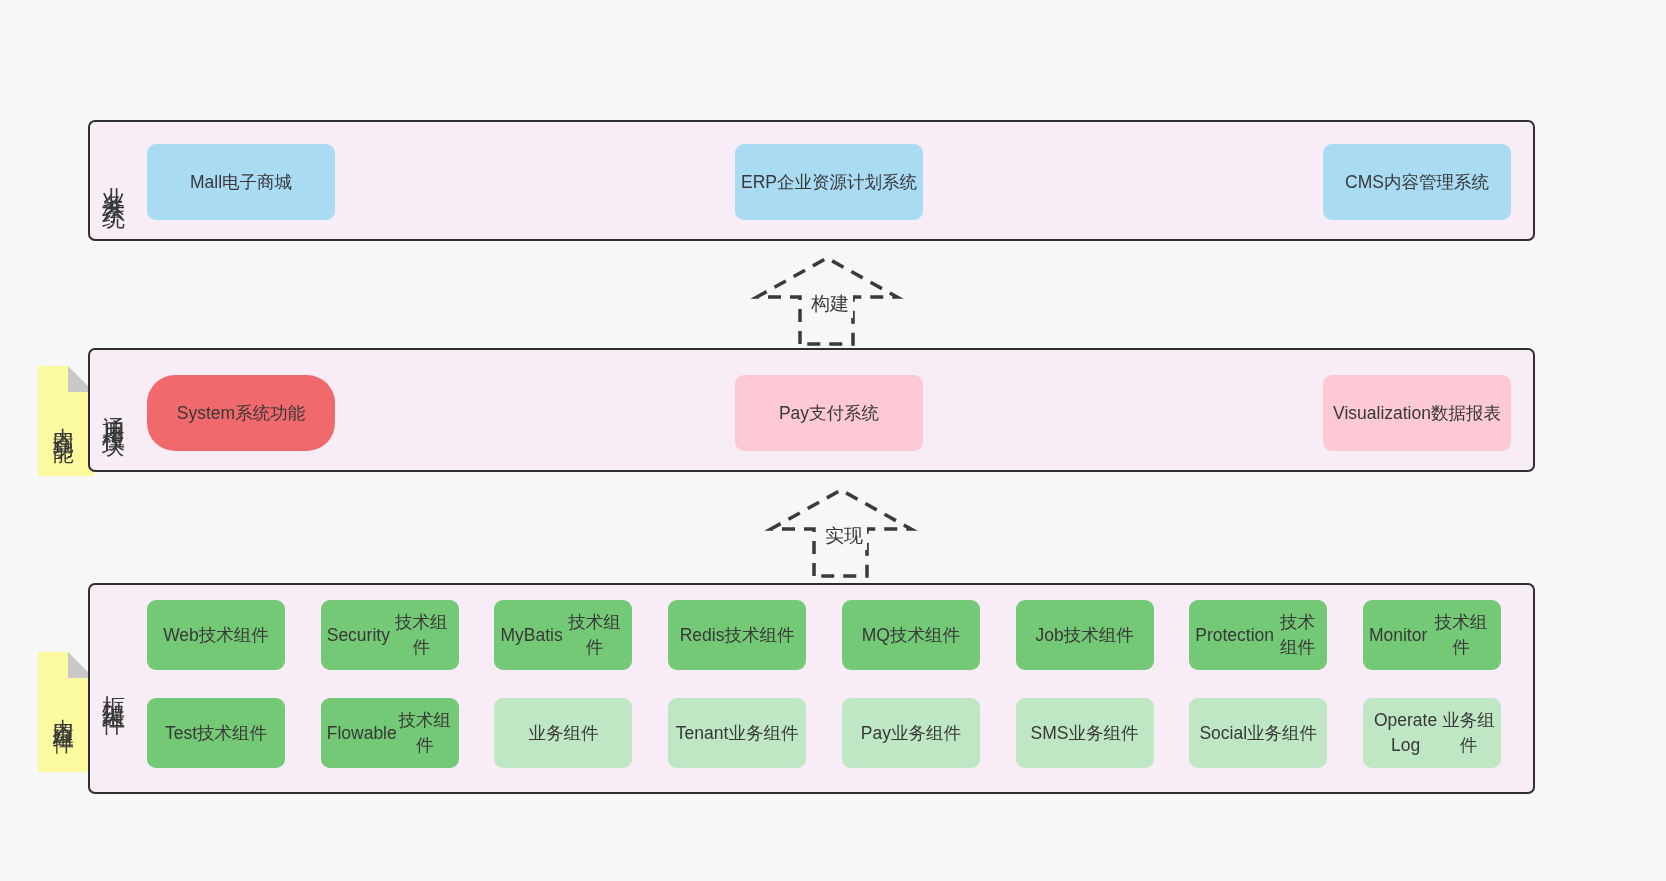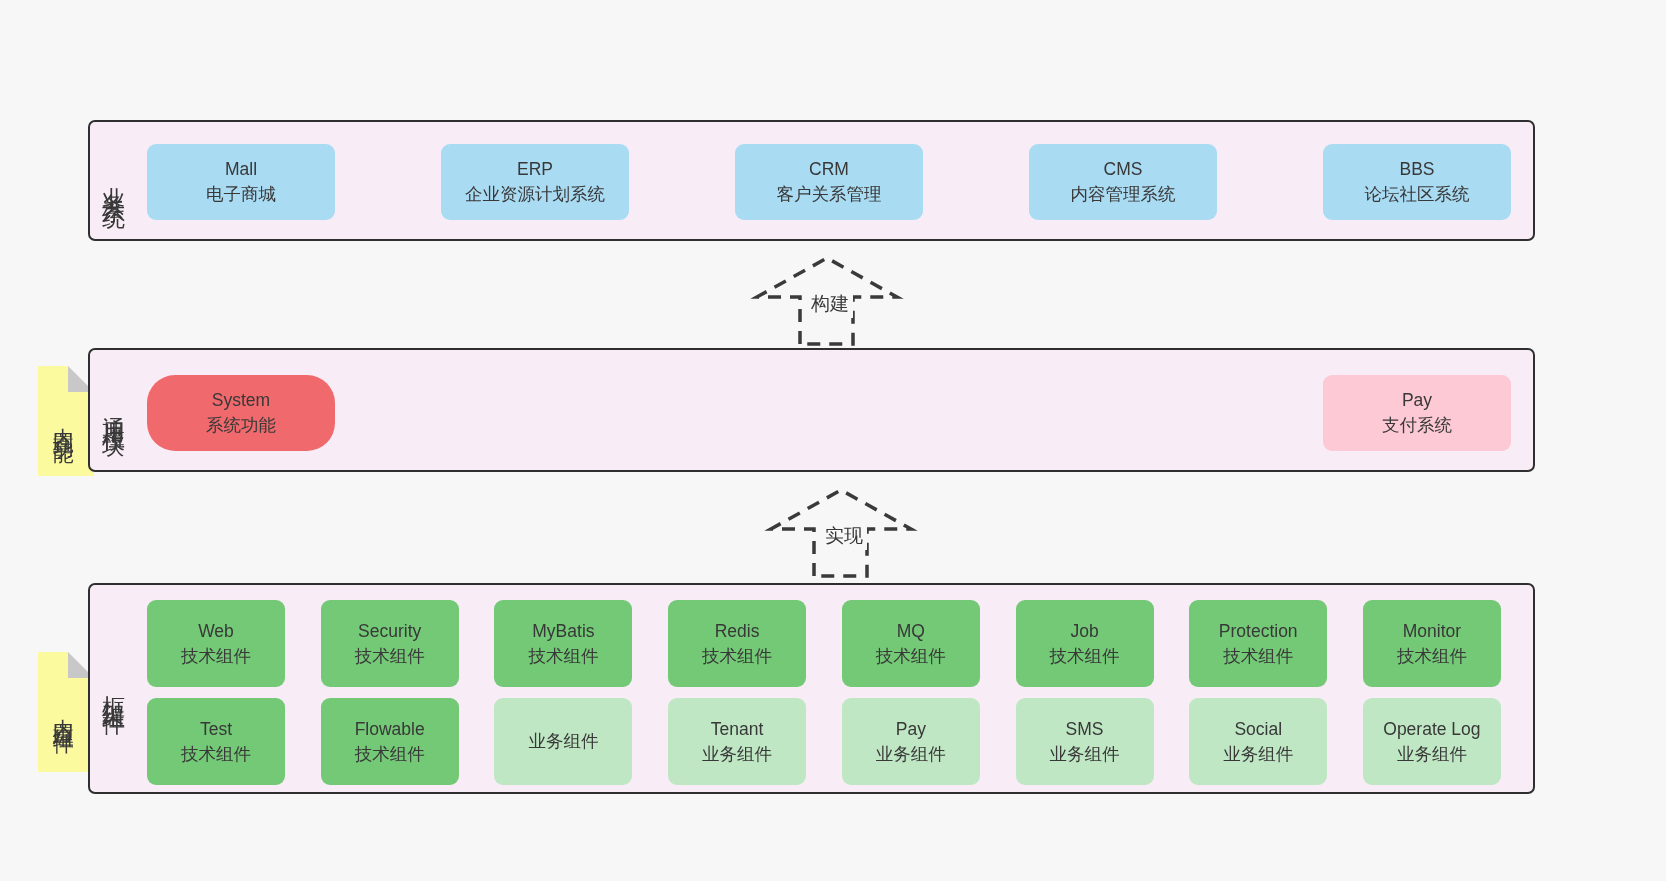--- a/index.html
+++ b/index.html
@@ -32,26 +32,26 @@
     display:flex;justify-content:space-between;
   }
   #band-0 .box-row{top:22px;}
   #band-1 .box-row{top:25px;}
   #band-2 .box-row{left:57px;right:32px;}
   #band-2 .box-row:nth-of-type(2){top:15px;}
   #band-2 .box-row:nth-of-type(3){top:113px;}
 
   .box{
     border-radius:9px;
-    display:flex;flex-direction:column;align-items:center;justify-content:center;
+    display:flex;align-items:center;justify-content:center;
     text-align:center;line-height:25px;font-size:17.5px;color:var(--text,#383838);
     box-sizing:border-box;padding:4px 6px;
   }
   .wide{width:188px;height:76px;}
-  .narrow{width:138px;height:87px;}
+  .narrow{width:138px;height:70px;}
   .blue{background:var(--blue,#a9dbf3);}
   .red{background:var(--red,#f0696d);border-radius:28px;}
   .pink{background:var(--pink,#fcc9d4);}
   .green{background:var(--green,#73c976);}
   .lightgreen{background:var(--lightgreen,#bfe7c3);}
 
   .tab{
     position:absolute;width:56px;background:var(--tab-yellow,#fbfa9f);z-index:1;
   }
   #tab-builtin-features{left:38px;top:366px;height:110px;}
@@ -100,44 +100,40 @@
 <div class="box-row">
       <div class="box wide blue">
         <div>Mall</div>
         <div>电子商城</div>
       </div>
       <div class="box wide blue">
         <div>ERP</div>
         <div>企业资源计划系统</div>
       </div>
       <div class="box wide blue">
-        <div>CRM</div>
-        <div>客户关系管理</div>
-      </div>
-      <div class="box wide blue">
         <div>CMS</div>
         <div>内容管理系统</div>
-      </div>
-      <div class="box wide blue">
-        <div>BBS</div>
-        <div>论坛社区系统</div>
       </div>
     </div>
   </div>
 <div class="band" id="band-1">
   <div class="v-label">通用模块</div>
 <div class="box-row">
       <div class="box wide red">
         <div>System</div>
         <div>系统功能</div>
       </div>
       <div class="box wide pink">
         <div>Pay</div>
         <div>支付系统</div>
       </div>
+      <div class="box wide pink">
+        <div>Visualization</div>
+        <div>数据报表</div>
+      </div>
     </div>
   </div>
 <div class="band" id="band-2">
   <div class="v-label">框架组件</div>
 <div class="box-row">
       <div class="box narrow green">
         <div>Web</div>
         <div>技术组件</div>
       </div>
       <div class="box narrow green">

